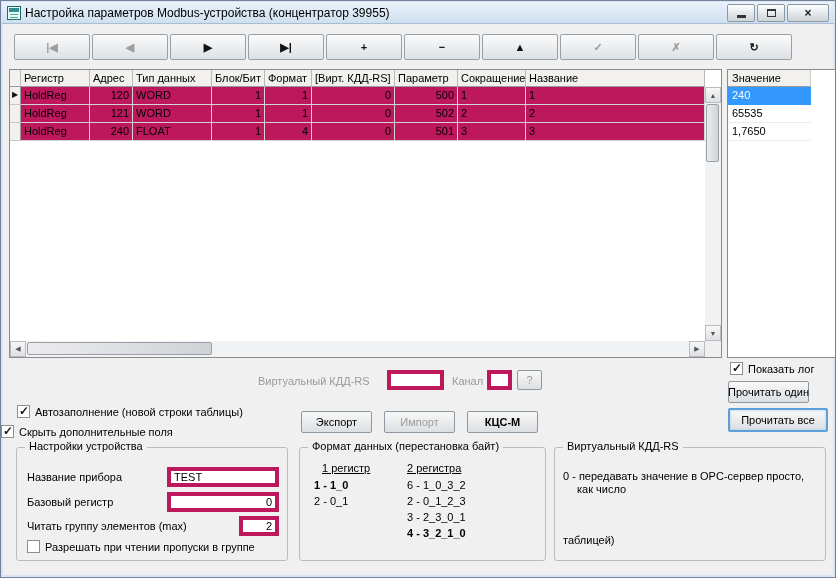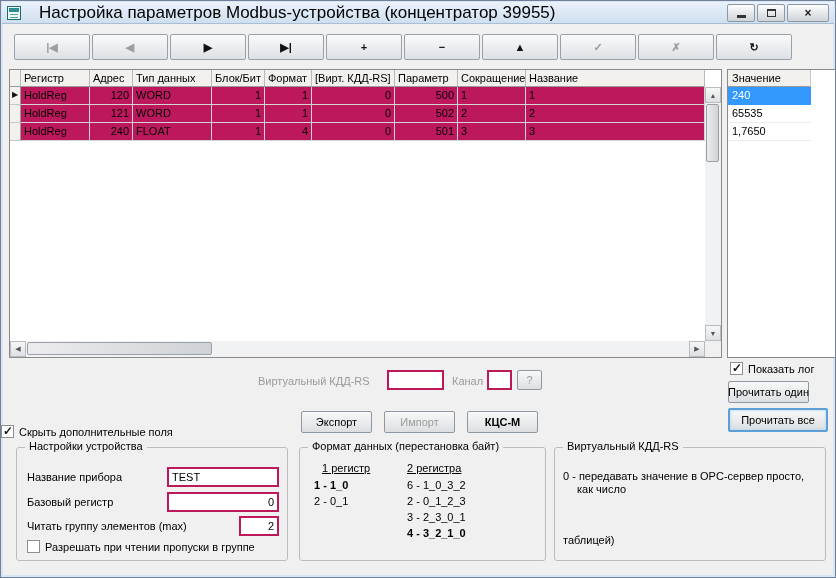--- a/index.html
+++ b/index.html
@@ -9,21 +9,21 @@
   .window { position:relative; width:836px; height:578px; background:#f0f0f0;
             border:1px solid #70809b; box-shadow: inset 0 0 0 2px #d9e6f2; overflow:hidden; }
 
   
   .titlebar { position:absolute; left:1px; top:1px; right:1px; height:22px;
               background:linear-gradient(#eaf2fb,#cfdfef); border-bottom:1px solid #a9bed2;
               display:flex; align-items:center; padding-left:5px; }
   .app-icon { width:14px; height:14px; border:1px solid #1f6b6b; background:#eef6f6; position:relative; flex:none; }
   .app-icon::before { content:""; position:absolute; left:1px; right:1px; top:1px; height:4px; background:#2e8f8f; }
   .app-icon::after  { content:""; position:absolute; left:2px; top:7px; width:8px; height:1px; background:#4a9; box-shadow:0 3px 0 #4a9; }
-  .title { margin-left:18px; font-size:17px; white-space:nowrap; }
+  .title { margin-left:4px; font-size:12px; white-space:nowrap; }
   .winbtns { margin-left:auto; display:flex; gap:2px; padding-right:5px; }
   .winbtn { width:28px; height:18px; border:1px solid #8b98a5; border-radius:2px;
             background:linear-gradient(#fdfdfd,#cfd4d9); display:flex; align-items:center; justify-content:center;
             font-size:11px; color:#222; }
   .winbtn.close { width:42px; font-size:12px; font-weight:bold; }
   .glyph-min { width:9px; height:3px; background:#333; margin-top:8px; }
   .glyph-max { width:9px; height:8px; border:1px solid #333; border-top-width:2px; }
 
   
   .toolbar { position:absolute; left:13px; top:33px; width:778px; height:26px; display:flex; gap:2px; }
@@ -66,21 +66,21 @@
   .values-header { width:83px; height:17px; background:#f2f1ee; border-bottom:1px solid #9a9a9a;
                    border-right:1px solid #c9c9c9; padding:1px 4px; line-height:14px; }
   .vrow { width:83px; height:18px; padding:1px 4px; line-height:15px; border-bottom:1px solid #ececec; }
   .vrow.selected { background:#3399ff; color:#fff; border-bottom-color:#3399ff; }
   .values-vscroll { position:absolute; right:0; top:0; width:16px; height:287px; background:#f1f2f4; }
   .values-vscroll .down { position:absolute; bottom:0; }
 
   
   .lbl { position:absolute; white-space:nowrap; }
   .lbl.disabled { color:#9a9a9a; }
-  .tinput { position:absolute; border:2px solid #be185d; background:#fff; height:20px;
+  .tinput { position:absolute; border:4px solid #be185d; background:#fff; height:20px;
             font-family:"Liberation Sans", sans-serif; font-size:11px; padding:0 3px; }
   .tinput.ar { text-align:right; }
   .btn { position:absolute; border:1px solid #8e98a2; border-radius:2px;
          background:linear-gradient(#f8f8f8,#dcdfe2); font-size:11px;
          display:flex; align-items:center; justify-content:center; white-space:nowrap; }
   .btn.disabled { color:#9c9c9c; }
   .btn.bold { font-weight:bold; }
   .btn.default { border:2px solid #5e9ed6; box-shadow: inset 0 0 3px #a8d1f0; }
   .checkbox { position:absolute; display:flex; align-items:center; gap:5px; white-space:nowrap; }
   .cb { width:13px; height:13px; background:#fff; border:1px solid #8e8e8e; position:relative; flex:none; }
@@ -201,20 +201,24 @@
       <div class="sarrow down">▼</div>
     </div>
   </div>
 
   <div class="lbl disabled" style="left:257px; top:374px;">Виртуальный КДД-RS</div>
   <input class="tinput" style="left: 386px; top: 369px; width: 57px;">
   <div class="lbl disabled" style="left:451px; top:374px;">Канал</div>
   <input class="tinput" style="left: 486px; top: 369px; width: 25px;">
   <div class="btn disabled" style="left:516px; top:369px; width:25px; height:20px;">?</div>
 
+  <div class="checkbox" style="left:16px; top:404px;">
+    <span class="cb checked"></span>
+    <span>Автозаполнение (новой строки таблицы)</span>
+  </div>
   <div class="checkbox" style="left:0; top:424px;">
     <span class="cb checked"></span>
     <span>Скрыть дополнительные поля</span>
   </div>
 
   <div class="btn" style="left:300px; top:410px; width:71px; height:22px;">Экспорт</div>
   <div class="btn disabled" style="left:383px; top:410px; width:71px; height:22px;">Импорт</div>
   <div class="btn bold" style="left:466px; top:410px; width:71px; height:22px;">КЦС-М</div>
 
   <div class="checkbox" style="left:729px; top:361px;">

